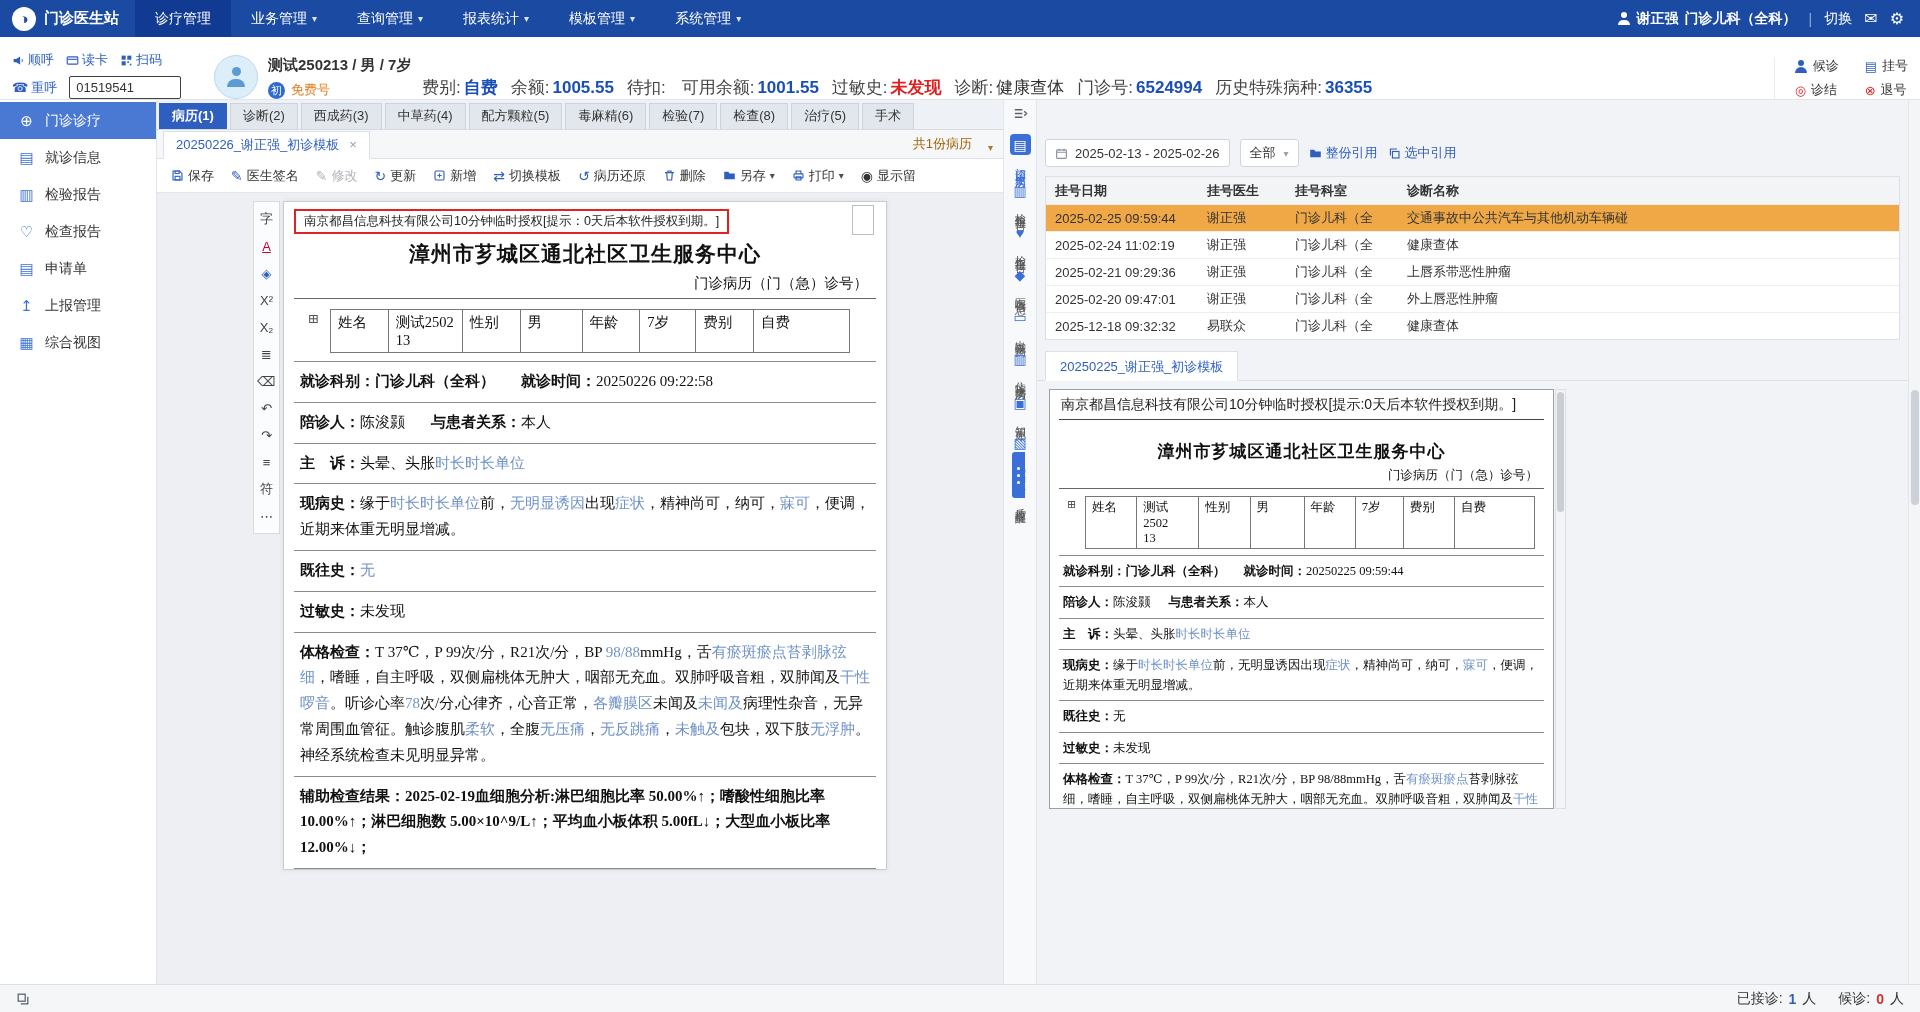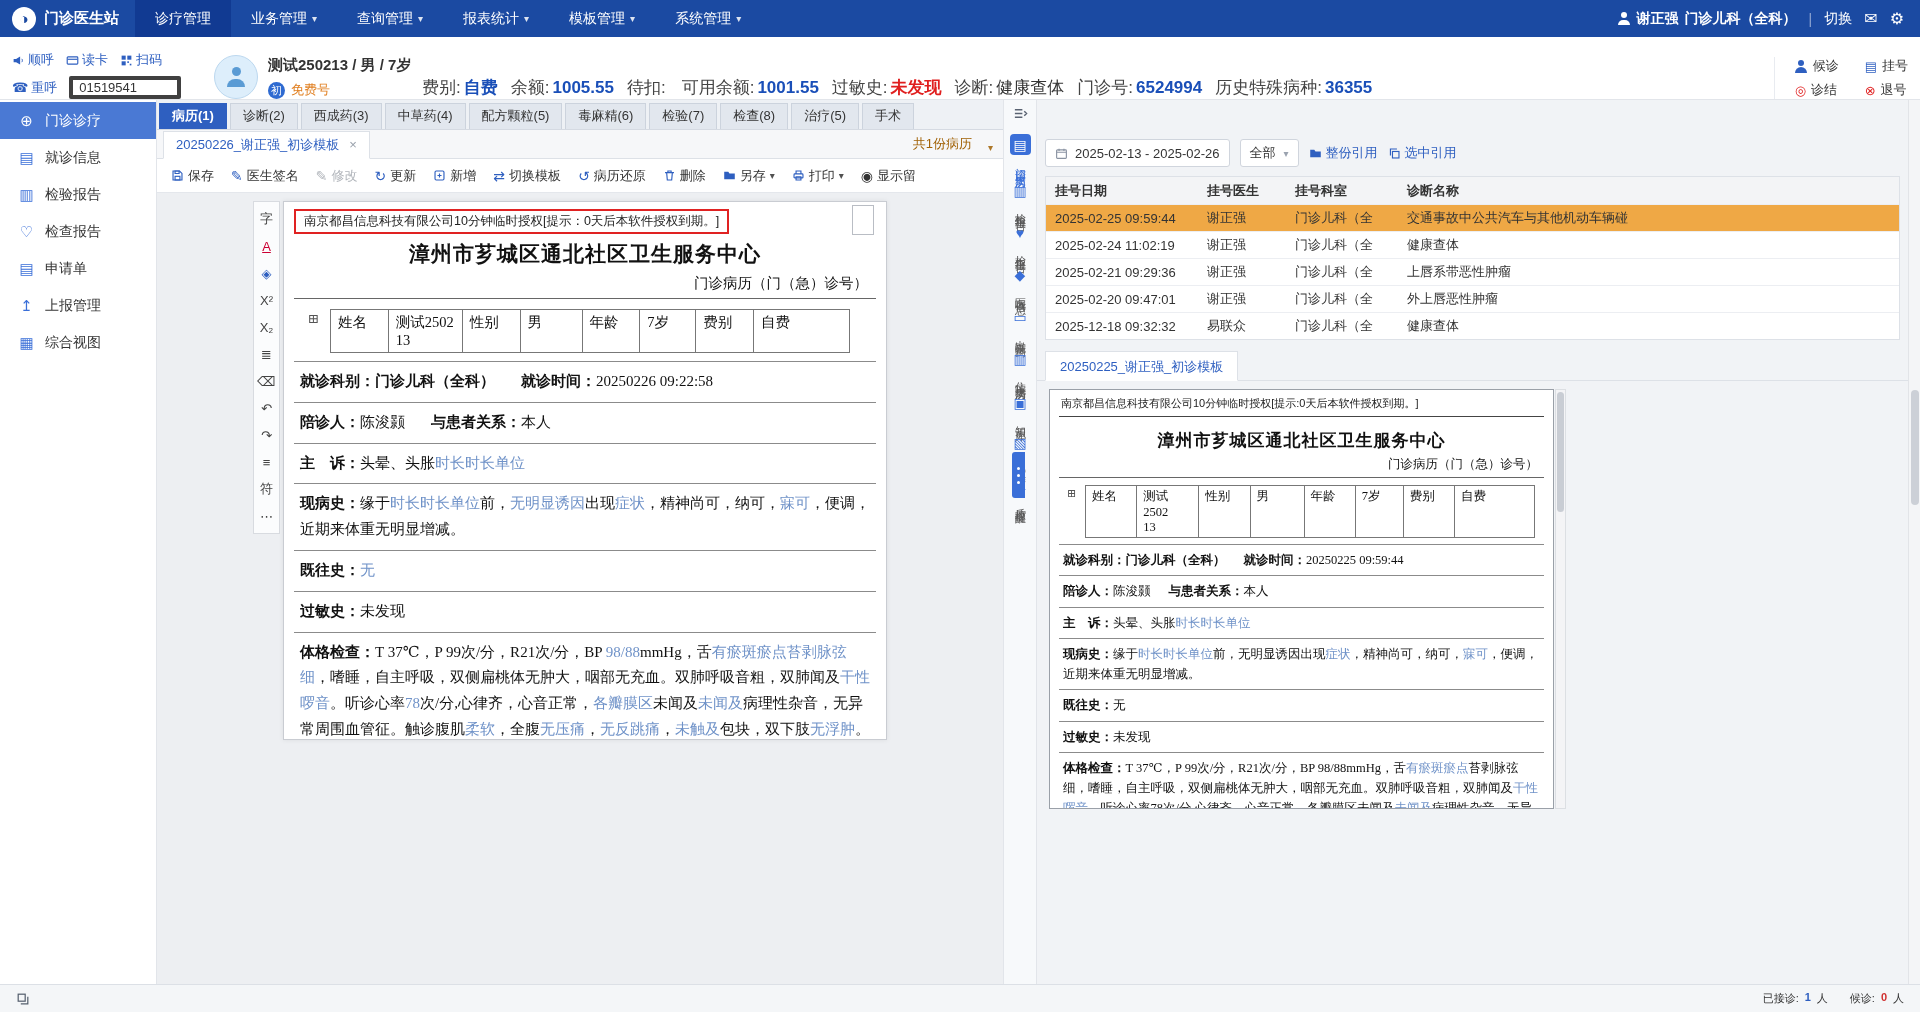--- a/index.html
+++ b/index.html
@@ -22,21 +22,21 @@
 .nav-ic{font-size:16px;cursor:pointer}
 .person{display:inline-block;width:13px;height:13px;position:relative}
 .person::before{content:"";position:absolute;top:0;left:3.5px;width:6px;height:6px;border-radius:50%;background:currentColor}
 .person::after{content:"";position:absolute;bottom:0;left:.5px;width:12px;height:5.5px;border-radius:6px 6px 0 0;background:currentColor}
 
 
 .patientbar{height:63px;background:#fff;border-bottom:1px solid #e2e5ea;display:flex;align-items:flex-end;padding:0 12px;flex:0 0 63px}
 .pb-left{display:flex;flex-direction:column;gap:7px;width:192px;flex:0 0 192px}
 .pb-row{display:flex;align-items:center;gap:12px}
 .pb-link{color:#2e5fc0;display:flex;align-items:center;gap:3px;cursor:pointer;white-space:nowrap}
-.pb-input{width:112px;height:23px;border:4px solid #404040;border-radius:2px;padding:0 6px;font-size:13px;color:#333}
+.pb-input{width:112px;height:23px;border:1px solid #404040;border-radius:2px;padding:0 6px;font-size:13px;color:#333}
 .avatar{width:44px;height:44px;border-radius:50%;background:#ddeefb;border:1px solid #bcd8ef;display:flex;align-items:center;justify-content:center;color:#5a9bd4;flex:0 0 44px;margin:0 10px}
 .avatar .person{width:20px;height:20px}
 .avatar .person::before{width:9px;height:9px;left:5.5px}
 .avatar .person::after{width:18px;height:8px;left:1px;border-radius:9px 9px 0 0}
 .pb-name{display:flex;flex-direction:column;gap:6px;width:150px;flex:0 0 150px}
 .pt-title{font-size:15px;font-weight:bold;color:#333;white-space:nowrap}
 .pt-sub{display:flex;align-items:center;gap:6px}
 .badge{width:17px;height:17px;border-radius:50%;background:#2e6ad1;color:#fff;font-size:11px;display:flex;align-items:center;justify-content:center}
 .fee-tag{color:#e07e1e;font-size:13px}
 .pb-fields{display:flex;align-items:center;gap:13px;flex:1;overflow:hidden;white-space:nowrap;font-size:17px;padding-left:4px}
@@ -70,21 +70,21 @@
 .tbtn .tic{color:#2e5fc0;display:flex;align-items:center;font-size:14px}
 .tbtn.disabled{color:#b0b4ba}
 .tbtn.disabled .tic{color:#b0b4ba}
 .workspace{flex:1;position:relative;background:#edeff2;overflow:hidden}
 .edit-tools{position:absolute;left:96px;top:8px;width:27px;background:#fbfcfd;border:1px solid #d8dbe0;display:flex;flex-direction:column;align-items:center;padding:5px 0;gap:3px}
 .etool{width:23px;height:24px;display:flex;align-items:center;justify-content:center;font-size:13px;color:#444;cursor:pointer}
 .etool:nth-child(2){color:#c03;text-decoration:underline}
 .page-mini{position:absolute;left:695px;top:12px;width:22px;height:30px;background:#fff;border:1px solid #b9bdc4}
 
 
-.page{position:absolute;left:126px;top:8px;width:604px;height:539px;background:#fff;border:1px solid #c9ccd2;box-shadow:0 0 5px rgba(0,0,0,.08);padding:6px 10px;font-family:"Liberation Serif","DejaVu Serif",serif;color:#111;overflow:hidden}
+.page{position:absolute;left:126px;top:8px;width:604px;height:669px;background:#fff;border:1px solid #c9ccd2;box-shadow:0 0 5px rgba(0,0,0,.08);padding:6px 10px;font-family:"Liberation Serif","DejaVu Serif",serif;color:#111;overflow:hidden}
 .lic{border:2px solid #e02222;padding:2px 8px;font-family:"Liberation Sans","DejaVu Sans",sans-serif;font-size:12.5px;width:fit-content;max-width:100%;margin:1px 0 6px;color:#222}
 .rc-title{text-align:center;font-size:21px;font-weight:bold;letter-spacing:1px;margin:4px 0 2px}
 .rc-sub{text-align:right;font-size:14.5px;padding:4px 8px 5px;border-bottom:1px solid #666}
 .tblwrap{position:relative;padding:10px 0 8px 36px;border-bottom:1px solid #8b8b8b}
 .tbl-handle{position:absolute;left:14px;top:12px;color:#555;font-size:13px}
 .rc-table{border-collapse:collapse;font-size:14.5px;width:520px}
 .rc-table td{border:1px solid #777;padding:3px 7px;vertical-align:top}
 .td-name{white-space:pre-line;width:74px}
 .rc-line{border-bottom:1px solid #8b8b8b;padding:7px 6px;font-size:15px;line-height:1.72}
 .rc-label{font-weight:bold}
@@ -120,41 +120,41 @@
 .rp-tr.selected{background:#efa845}
 .rp-td{padding:0 9px;white-space:nowrap;overflow:hidden;text-overflow:clip}
 .c-date{width:152px;flex:0 0 152px}
 .c-doc{width:88px;flex:0 0 88px}
 .c-dept{width:112px;flex:0 0 112px}
 .c-diag{flex:1;min-width:0}
 .rp-tabrow{height:31px;margin-top:10px;display:flex;align-items:flex-end;padding-left:8px;border-bottom:1px solid #dde1e7;flex:0 0 31px}
 .rp-tab{background:#fff;border:1px solid #dde1e7;border-bottom-color:#fff;height:30px;line-height:29px;padding:0 14px;color:#2e5fc0;margin-bottom:-1px;cursor:pointer}
 .rp-preview{flex:1;position:relative;min-height:0}
 .preview-page{position:absolute;left:12px;top:8px;width:505px;height:420px;background:#fff;border:1px solid #9aa0a8;padding:4px 9px;font-family:"Liberation Serif","DejaVu Serif",serif;font-size:12.5px;color:#111;overflow:hidden}
-.pv .lic{border:none;border-bottom:1px solid #444;padding:2px 2px 5px;font-size:11px;width:100%;margin:0 0 12px}
+.pv .lic{border:none;border-bottom:1px solid #444;padding:2px 2px 5px;font-size:14px;width:100%;margin:0 0 20px}
 .pv .rc-title{font-size:17px;margin:3px 0 1px}
 .pv .rc-sub{font-size:12.5px;padding:3px 6px 4px}
 .pv .tblwrap{padding:7px 0 6px 26px}
 .pv .tbl-handle{left:8px;top:9px;font-size:11px}
 .pv .rc-table{font-size:12.5px;width:450px}
 .pv .rc-table td{padding:2px 6px}
 .pv .td-name{width:62px}
 .pv .rc-line{font-size:12.5px;padding:5px 4px;line-height:1.62}
 .pv .gap2{width:18px}
 .pv-scroll{position:absolute;left:518px;top:8px;width:11px;height:420px;background:#f4f4f6;border:1px solid #dcdfe3}
 .pv-scroll .thumb{width:7px;margin:2px auto 0;height:120px;background:#c9cdd4;border-radius:4px}
 
 
 .win-scroll{width:12px;flex:0 0 12px;background:#f4f5f7;border-left:1px solid #e2e4e8;position:relative}
 .win-scroll .thumb{position:absolute;left:2px;top:290px;width:8px;height:115px;background:#ccd0d7;border-radius:5px}
 
 
 .statusbar{height:28px;flex:0 0 28px;background:#f4f6f8;border-top:1px solid #dce0e6;display:flex;align-items:center;justify-content:space-between;padding:0 16px}
 .sb-left{color:#55606e;display:flex;align-items:center}
-.sb-right{display:flex;align-items:flex-start;gap:6px;font-size:11px}
+.sb-right{display:flex;align-items:center;gap:6px;font-size:14px}
 .sb-num-b{color:#2e5fc0;font-weight:bold}
 .sb-num-r{color:#d03030;font-weight:bold}
 svg{display:block}
 </style>
 </head>
 <body>
 
 <div class="app">
 
   <header class="topnav">

